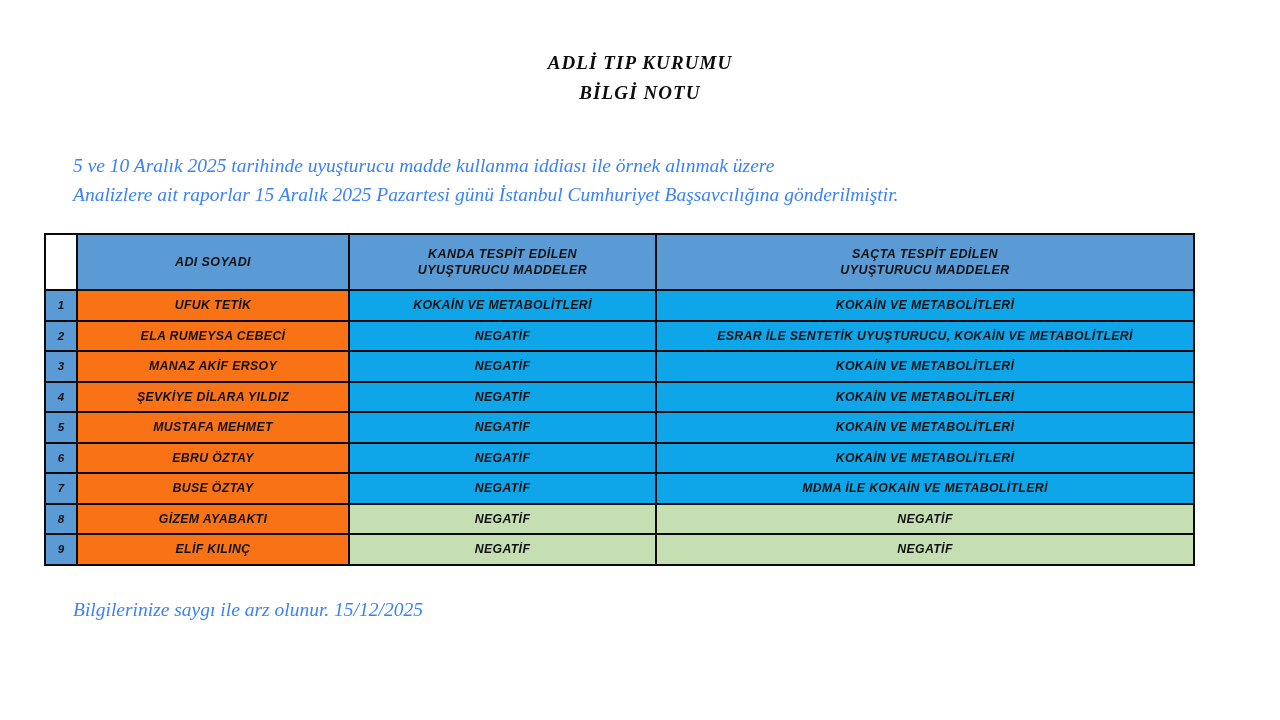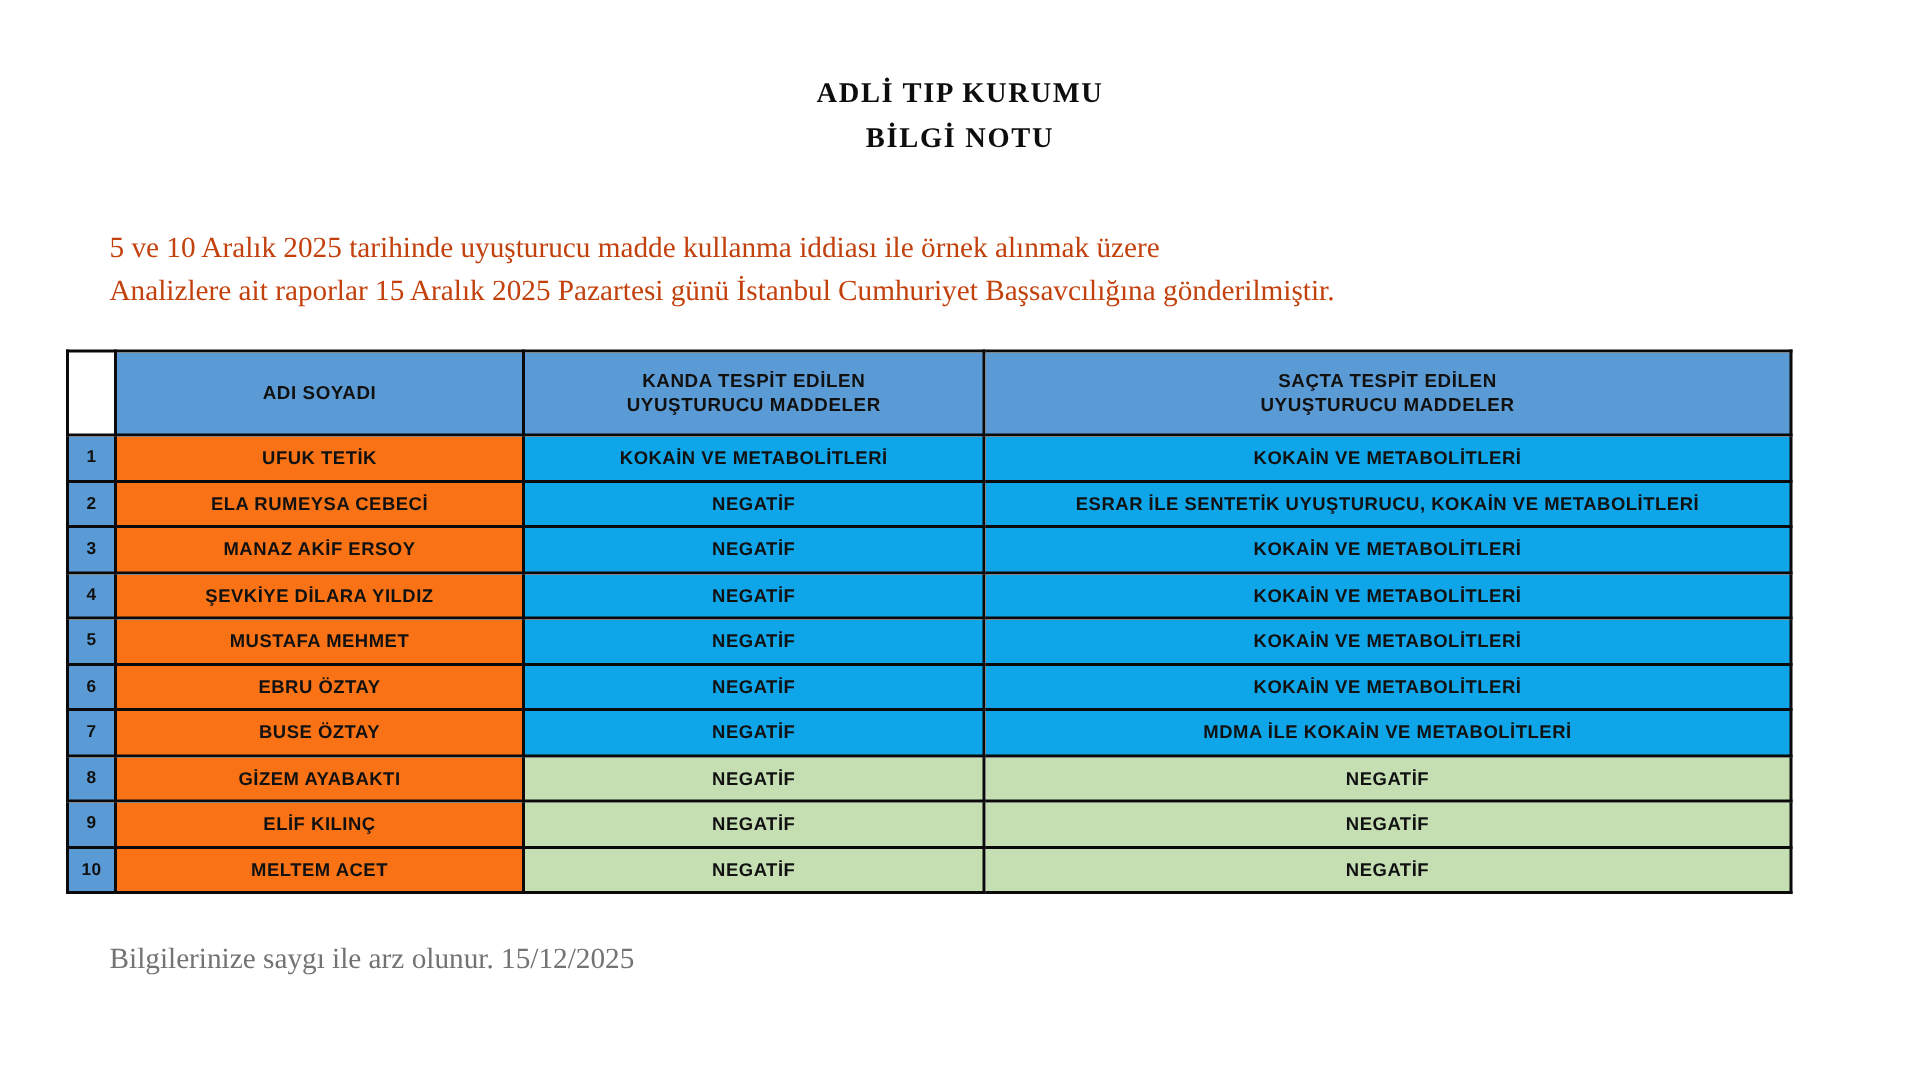--- a/index.html
+++ b/index.html
@@ -14,20 +14,21 @@
     font-family: "Liberation Serif", "DejaVu Serif", serif;
     color: #1a1a1a;
     overflow: hidden;
   }
 
   .page {
     position: relative;
     width: 1280px;
     height: 560px;
     box-sizing: border-box;
+    font-style: italic;
   }
 
   
   .title-block {
     text-align: center;
     padding-top: 48px;
   }
   .title-line {
     font-family: "Liberation Serif", "DejaVu Serif", serif;
     font-weight: bold;
@@ -37,21 +38,21 @@
     color: #0d0d0d;
   }
 
   
   .intro {
     margin: 0;
     padding: 44px 0 0 73px;
     font-family: "Liberation Serif", "DejaVu Serif", serif;
     font-size: 19.5px;
     line-height: 28.5px;
-    color: #c2410c;
+    color: #3b82f6;
     white-space: nowrap;
   }
   .intro-line {
     display: block;
   }
 
   
   .table-wrap {
     padding: 24px 0 0 44px;
   }
@@ -110,21 +111,21 @@
   td.res-negative {
     background: #c5dfb3;
   }
 
   
   .footer {
     padding: 30px 0 0 73px;
     font-family: "Liberation Serif", "DejaVu Serif", serif;
     font-size: 19.5px;
     line-height: 28px;
-    color: #737373;
+    color: #3b82f6;
     white-space: nowrap;
   }
 </style>
 </head>
 <body>
 
 <div class="page">
 
   <div class="title-block">
     <div class="title-line">ADLİ TIP KURUMU</div>
@@ -206,25 +207,19 @@
             <td class="name">GİZEM AYABAKTI</td>
             <td class="res-negative">NEGATİF</td>
             <td class="res-negative">NEGATİF</td>
           </tr>
           <tr>
             <td class="idx">9</td>
             <td class="name">ELİF KILINÇ</td>
             <td class="res-negative">NEGATİF</td>
             <td class="res-negative">NEGATİF</td>
           </tr>
-          <tr>
-            <td class="idx">10</td>
-            <td class="name">MELTEM ACET</td>
-            <td class="res-negative">NEGATİF</td>
-            <td class="res-negative">NEGATİF</td>
-          </tr>
         </tbody>
     </table>
   </div>
 
   <div class="footer">Bilgilerinize saygı ile arz olunur. 15/12/2025</div>
 
 </div>
 
 </body></html>

